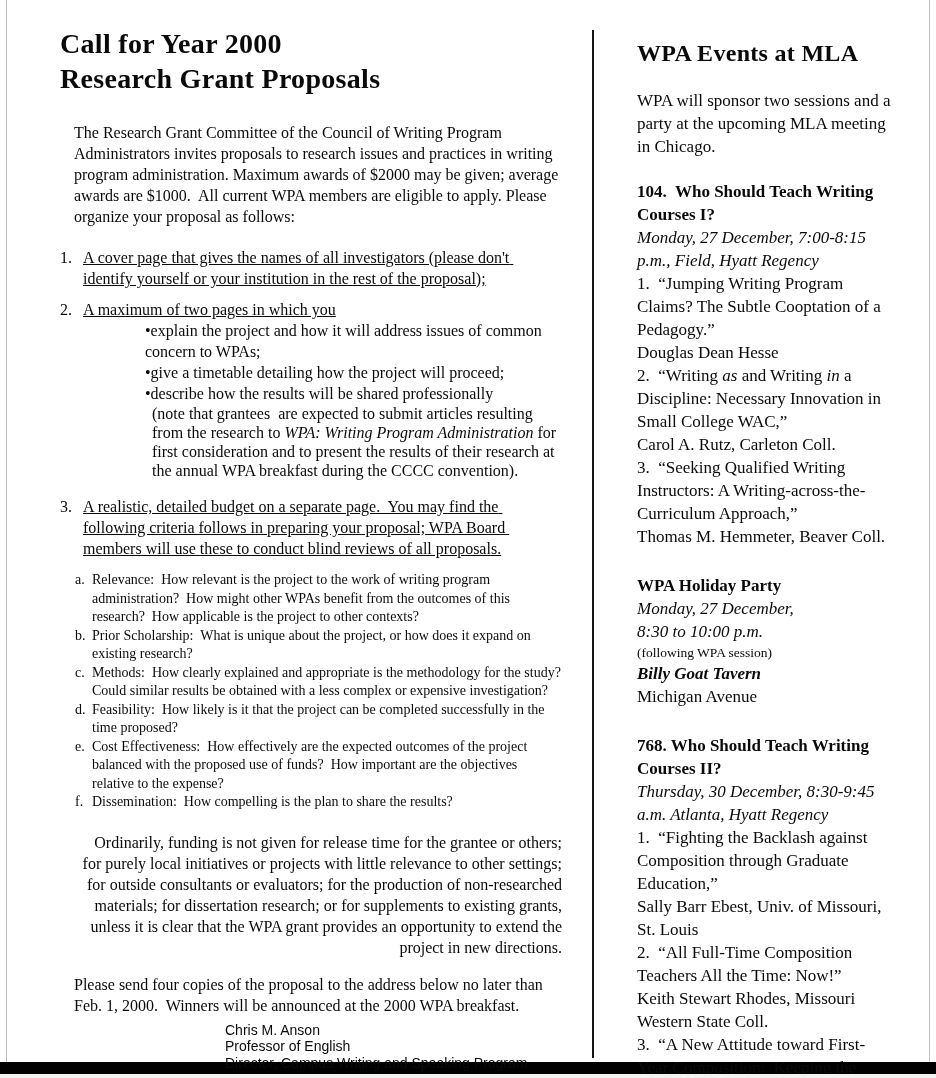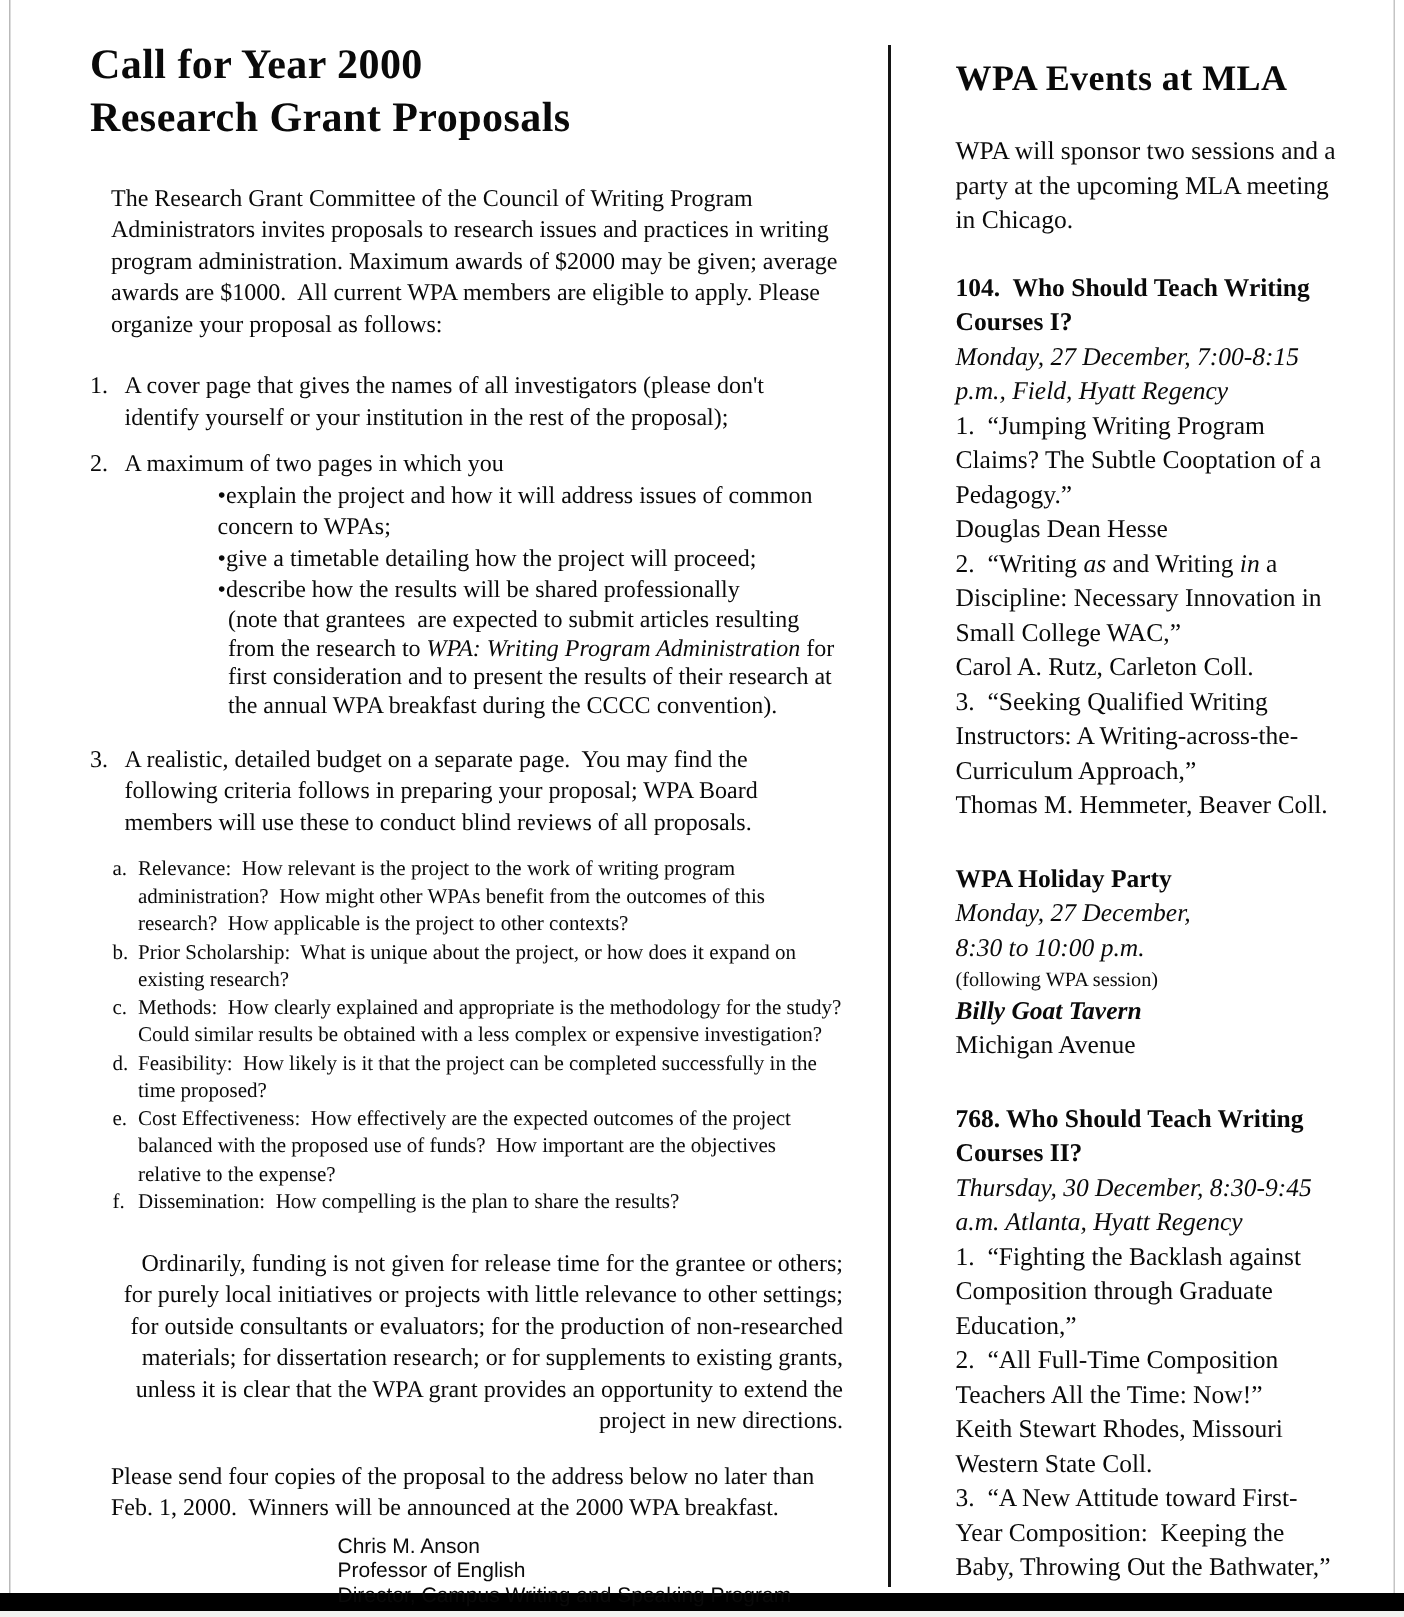--- a/index.html
+++ b/index.html
@@ -26,21 +26,21 @@
 
   
   .headline {
     font-size:28px; font-weight:bold; line-height:35px;
     letter-spacing:0.3px; margin-bottom:26px;
   }
   .body-par { font-size:16px; line-height:21px;margin-left:14px; }
   .intro { margin-bottom:20px; }
   .num-item { display:flex; font-size:16px; line-height:21px; }
   .num-item .num { width:23px; flex-shrink:0; }
-  .num-item .itxt { flex:1; }
+  .num-item .itxt { flex:1;text-decoration:underline; }
   .mb10 { margin-bottom:10px; }
   .bullets { margin-left:85px; font-size:16px; line-height:21px; }
   .note { margin-left:92px; font-size:16px; line-height:19px; margin-bottom:16px; }
   .it { font-style:italic; }
   .criteria { margin:12px 0 20px 15px; font-size:14px; line-height:18.5px; }
   .crit { display:flex; }
   .crit .cl { width:17px; flex-shrink:0; }
   .crit .ct { flex:1; }
   .funding { margin-bottom:16px;text-align:right; }
   .send { margin-bottom:6px; }
@@ -171,20 +171,21 @@
       <div class="r-par bold t">Billy Goat Tavern</div>
       <div class="r-par t">Michigan Avenue</div>
     </div>
 
     <div class="gap26"></div>
 
     <div>
       <div class="ev-head t">768. Who Should Teach Writing Courses II?</div>
       <div class="ev-date t">Thursday, 30 December, 8:30-9:45 a.m. Atlanta, Hyatt Regency</div>
       <div class="r-par t">1.  “Fighting the Backlash against Composition through Graduate Education,”</div>
+      <div class="r-par t">Sally Barr Ebest, Univ. of Missouri, St. Louis</div>
       <div class="r-par t">2.  “All Full-Time Composition Teachers All the Time: Now!”</div>
       <div class="r-par t">Keith Stewart Rhodes, Missouri Western State Coll.</div>
       <div class="r-par t">3.  “A New Attitude toward First-Year Composition:  Keeping the Baby, Throwing Out the Bathwater,”</div>
 
     </div>
 
   </div>
 
 </div>
 

